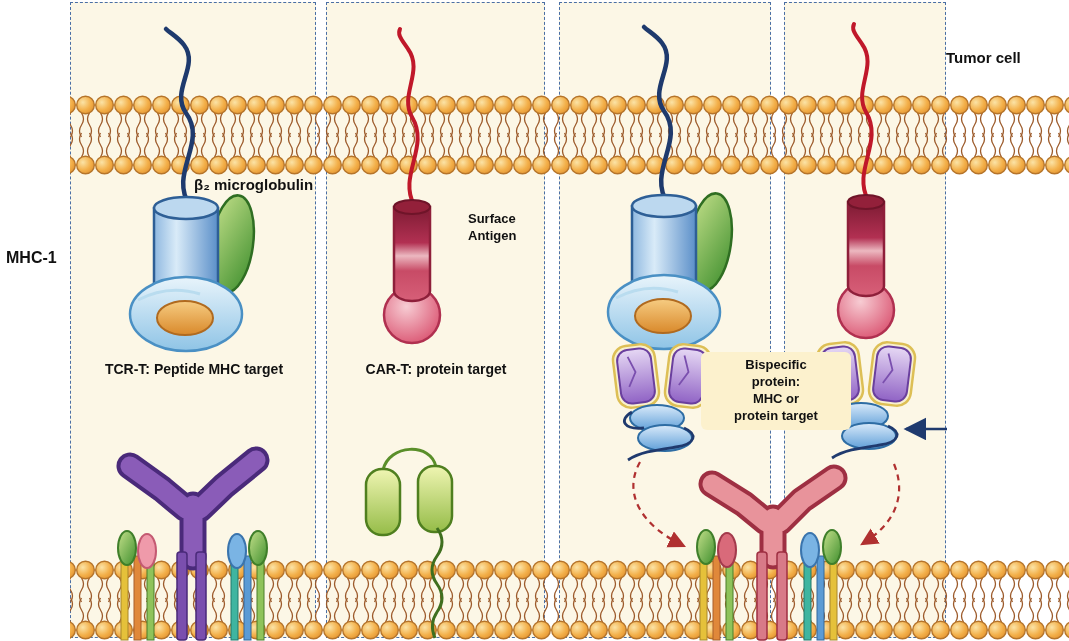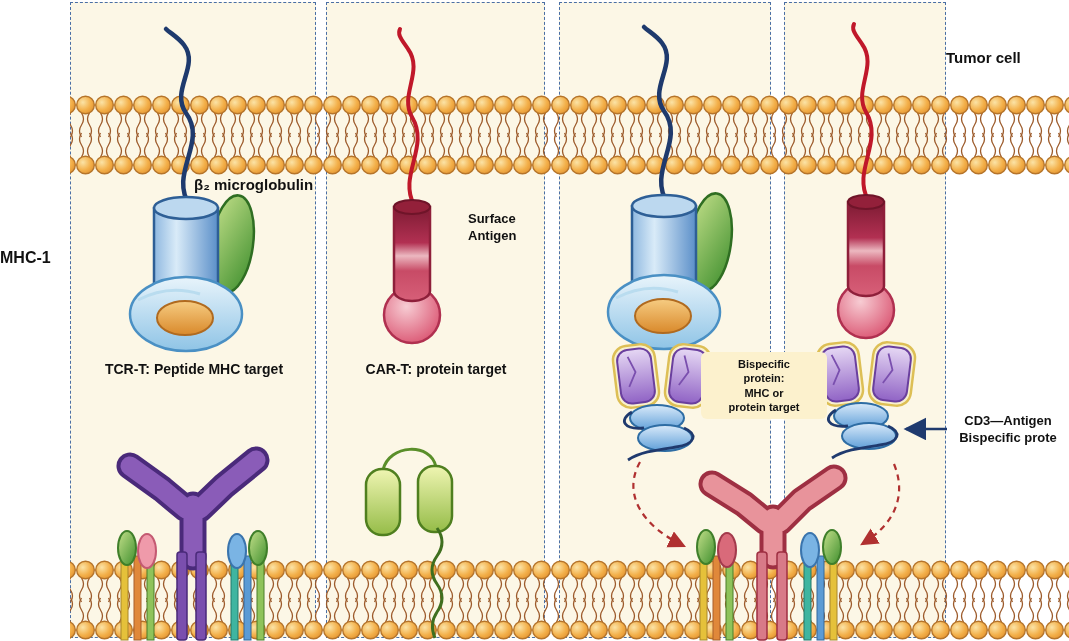--- a/index.html
+++ b/index.html
@@ -13,28 +13,28 @@
   }
   #panel-1{left:70px;width:246px;}
   #panel-2{left:326px;width:219px;}
   #panel-3{left:559px;width:212px;}
   #panel-4{left:784px;width:162px;}
   svg.art{position:absolute;left:0;top:0;}
   .label{
     position:absolute;font-weight:bold;white-space:pre-line;line-height:1.3;
   }
   .lbl-tumor{left:946px;top:48px;width:120px;font-size:15px;}
-  .lbl-mhc1{left:0;top:248px;width:64px;font-size:16px;}
+  .lbl-mhc1{left:6px;top:248px;width:64px;font-size:16px;}
   .lbl-beta2{left:194px;top:175px;width:130px;font-size:15px;}
   .lbl-surface{left:432px;top:211px;width:72px;font-size:13px;text-align:left;margin-left:36px;}
   .lbl-cap1{left:80px;top:360px;width:228px;font-size:14px;text-align:center;}
   .lbl-cap2{left:336px;top:360px;width:200px;font-size:14px;text-align:center;}
   .lbl-bispec{
-    left:701px;top:352px;width:122px;font-size:11px;text-align:center;
-    background:#fcf1cd;border-radius:6px;padding:5px 2px;
+    left:701px;top:352px;width:122px;font-size:13px;text-align:center;
+    background:#fcf1cd;border-radius:6px;padding:5px 14px;
   }
   .lbl-cd3{left:948px;top:413px;width:120px;font-size:13px;text-align:center;}
 </style>
 </head>
 <body>
 
 <div id="stage">
 
   <div id="panel-1" class="panel"></div>
   <div id="panel-2" class="panel"></div>
@@ -209,15 +209,13 @@
   <div class="label lbl-mhc1">MHC-1</div>
   <div class="label lbl-beta2">β₂ microglobulin</div>
   <div class="label lbl-surface">Surface
 Antigen</div>
   <div class="label lbl-cap2">CAR-T: protein target</div>
   <div class="label lbl-cap1">TCR-T: Peptide MHC target</div>
   <div class="label lbl-bispec">Bispecific
 protein:
 MHC or
 protein target</div>
-  <div class="label lbl-cd3">CD3—Antigen
-Bispecific prote</div>
 </div>
 
 </body></html>

